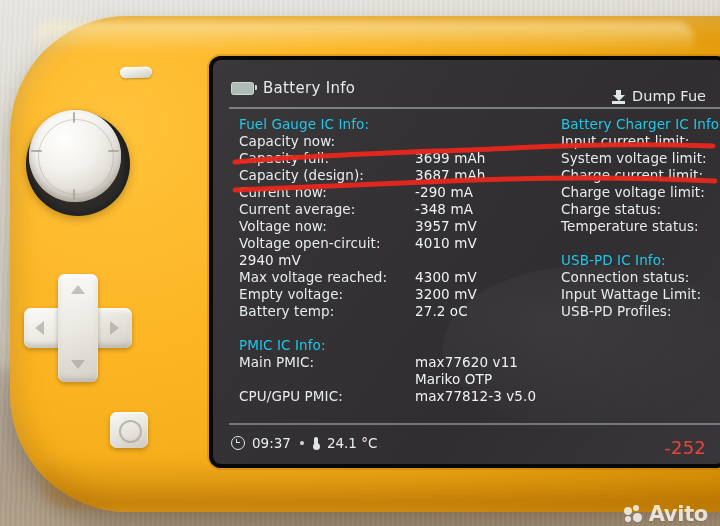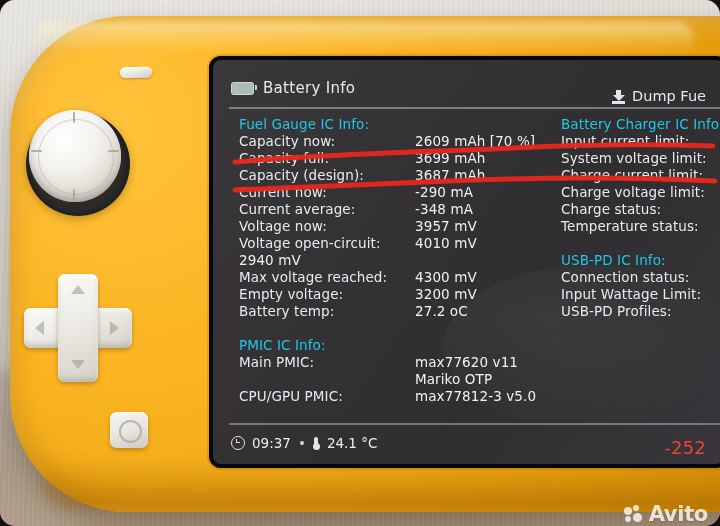--- a/index.html
+++ b/index.html
@@ -7,21 +7,20 @@
     padding: 0;
     background: #111;
   }
   #scene {
     position: relative;
     width: 720px;
     height: 526px;
     overflow: hidden;
     font-family: "DejaVu Sans", sans-serif;
     background: #d946ef;
-    border-radius: 15px;
   }
 
   
   .surface {
     position: absolute;
     inset: 0;
     background:
       linear-gradient(170deg, #e9e7e2 0%, #dedbd4 28%, #cfcac1 52%, #b9a893 74%, #a8937d 100%);
   }
   .surface-grain {
@@ -477,21 +476,20 @@
 
     <div class="ui-divider"></div>
 
     <div class="ui-body">
 
       <div class="col col-left">
         <div class="sec-head">Fuel Gauge IC Info:</div>
 
         <div class="row">
           <span class="k">Capacity now:</span>
-          <span class="v">2609 mAh [70 %]</span>
         </div>
         <div class="row">
           <span class="k">Capacity full:</span>
           <span class="v">3699 mAh</span>
         </div>
         <div class="row">
           <span class="k">Capacity (design):</span>
           <span class="v">3687 mAh</span>
         </div>
         <div class="row">

